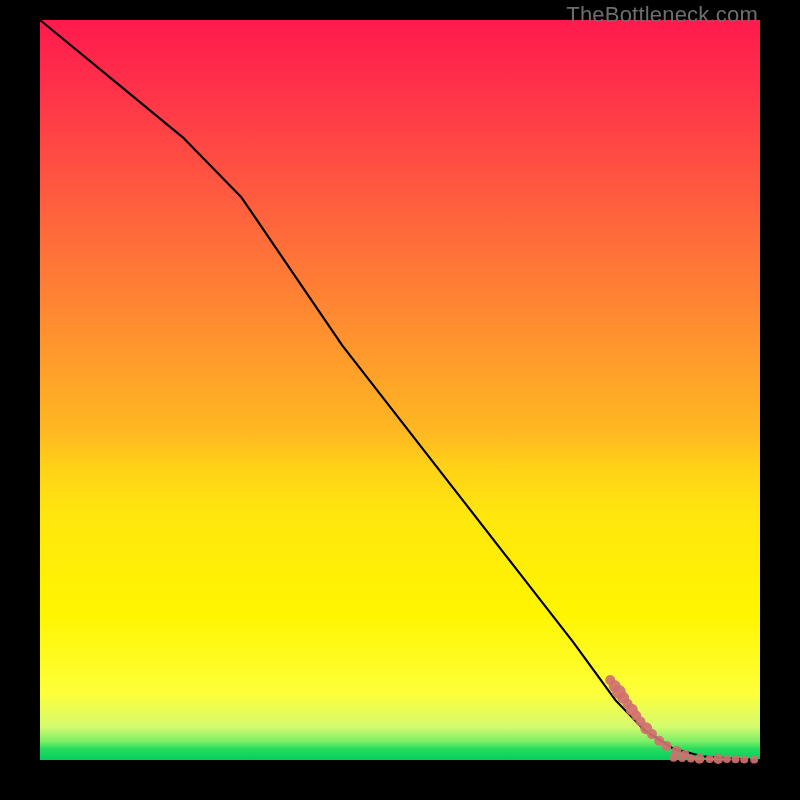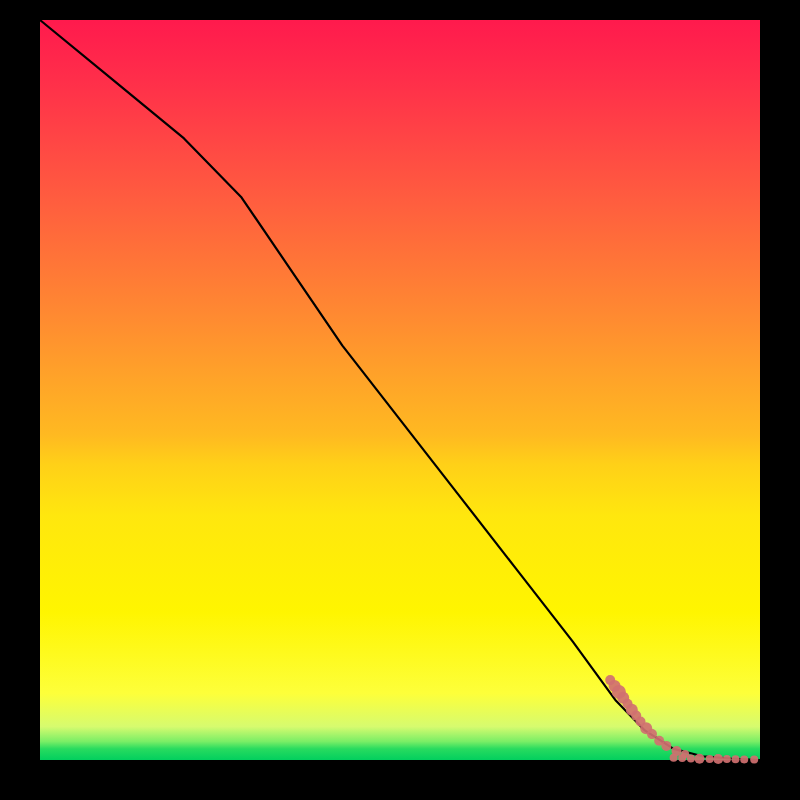--- a/index.html
+++ b/index.html
@@ -72,20 +72,21 @@
     fill: #d07070;
     opacity: 0.92;
   }
 </style>
 </head>
 <body>
 
 <div class="frame">
   <div class="plot-area"></div>
 
+  <div class="watermark">TheBottleneck.com</div>
 
   <svg class="overlay" viewBox="0 0 720 740">
     <path id="curve-path" class="curve" d="M0.0 0.0 L72.0 59.2 L144.0 118.4 L201.6 177.6 L252.0 251.6 L302.4 325.6 L360.0 399.6 L417.6 473.6 L475.2 547.6 L532.8 621.6 L576.0 680.8 L604.8 710.4 L633.6 728.9 L662.4 736.3 L691.2 738.5 L720.0 740.0"></path>
     <g id="dots-group">
         <circle cx="570.2" cy="660.1" r="5" class="dot"></circle>
         <circle cx="574.6" cy="666.0" r="6" class="dot"></circle>
         <circle cx="578.9" cy="671.9" r="7" class="dot"></circle>
         <circle cx="583.2" cy="677.8" r="6" class="dot"></circle>
         <circle cx="587.5" cy="683.8" r="5" class="dot"></circle>
         <circle cx="591.8" cy="689.7" r="6" class="dot"></circle>

